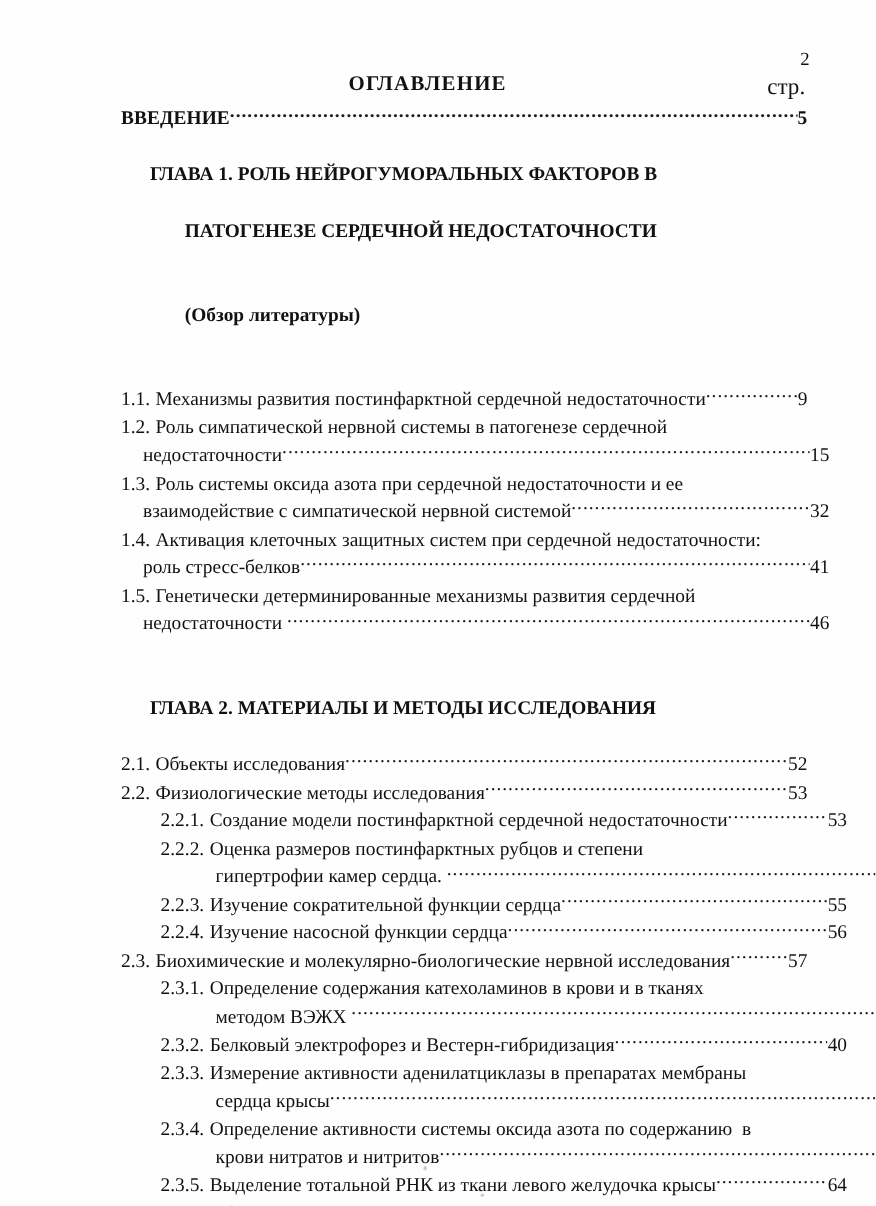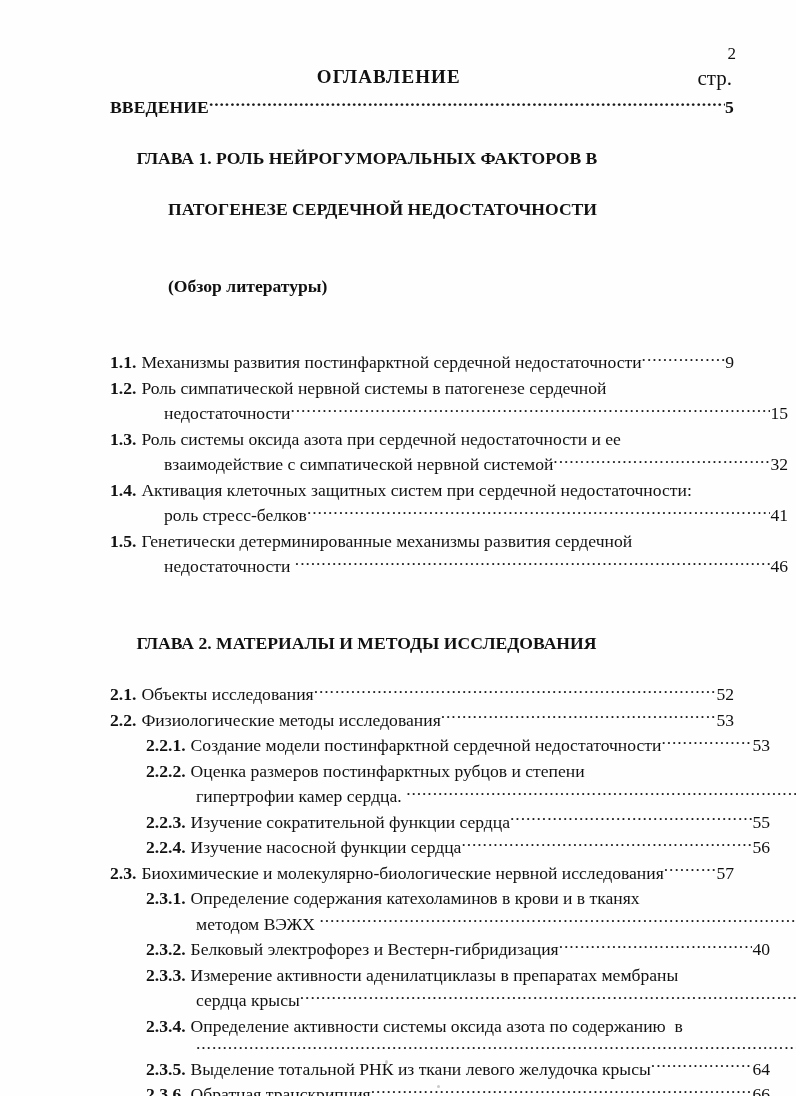--- a/index.html
+++ b/index.html
@@ -27,21 +27,20 @@
     align-items: baseline;
     width: 100%;
     font-size: 17.6px;
     line-height: 25.5px;
     white-space: nowrap;
   }
   .num {
     flex: 0 0 auto;
     padding-right: 5px;
     white-space: pre;
-    font-weight: bold;
   }
   .txt {
     flex: 0 0 auto;
     white-space: pre;
   }
   .leader {
     flex: 1 1 auto;
     min-width: 6px;
     overflow: hidden;
     position: relative;
@@ -110,21 +109,21 @@
     font-weight: bold;
     font-size: 17.6px;
     line-height: 25.5px;
     white-space: pre;
   }
   .chapter-head .ln2 { padding-left: 58px; display: block; }
   .chapter-head .ln3 { padding-left: 58px; display: block; }
 
   
   .lvl1 { margin-left: 0px; justify-content: center; }
-  .lvl1-cont { margin-left: 54px; }
+  .lvl1-cont { margin-left: 20px; }
   .lvl2 { margin-left: 36px; }
   .lvl2-cont { margin-left: 86px; }
   .gap-l { height: 26px; }
 
   .speck {
     position: absolute;
     background: #c9c9c9;
     border-radius: 50%;
   }
 </style>
@@ -292,20 +291,21 @@
       <span class="leader"></span>
 
     </div>
 
     <div class="toc-line lvl2 noleader">
       <span class="num">2.3.4.</span>
       <span class="txt">Определение активности системы оксида азота по содержанию  в</span>
       <span class="leader"></span>
     </div>
     <div class="toc-line lvl2-cont">
+      <span class="txt">крови нитратов и нитритов</span>
       <span class="leader"></span>
 
     </div>
 
     <div class="toc-line lvl2">
       <span class="num">2.3.5.</span>
       <span class="txt">Выделение тотальной РНК из ткани левого желудочка крысы</span>
       <span class="leader"></span>
       <span class="pg">64</span>
     </div>

